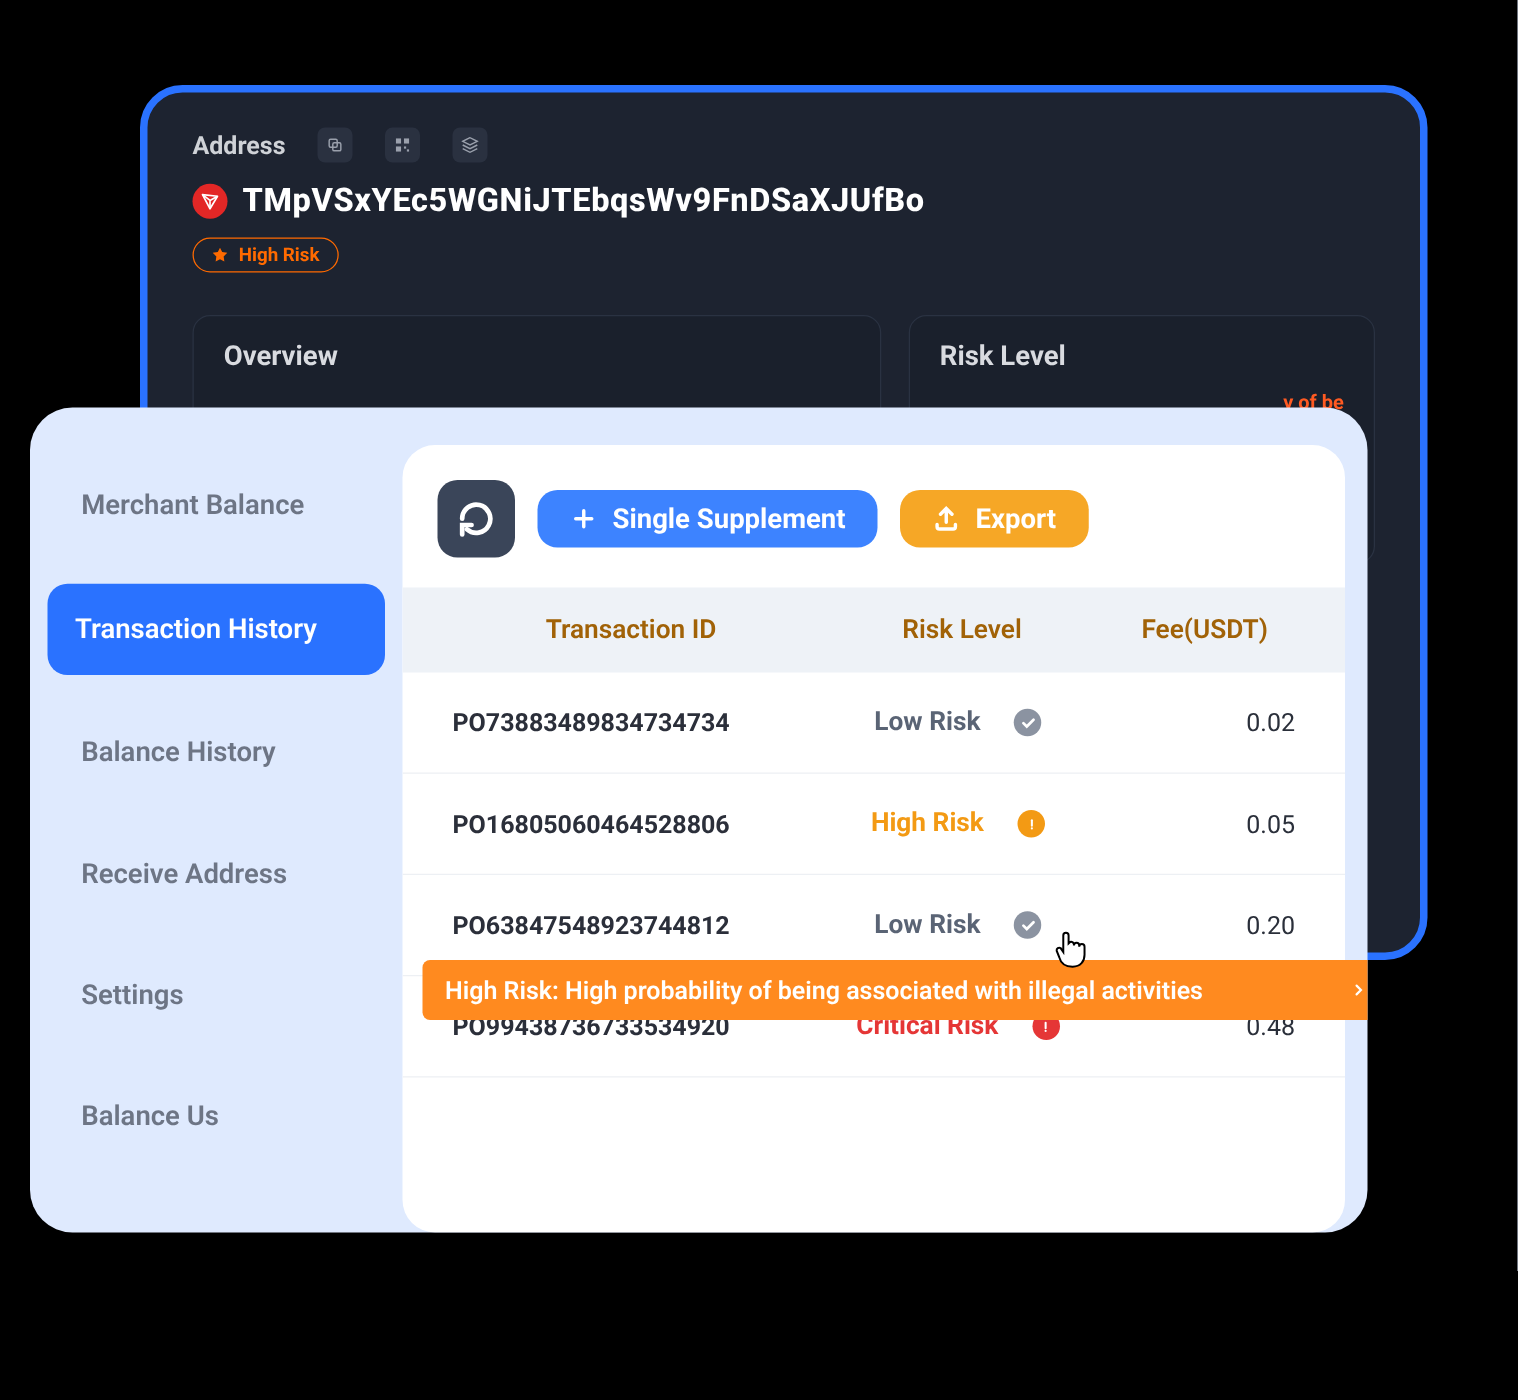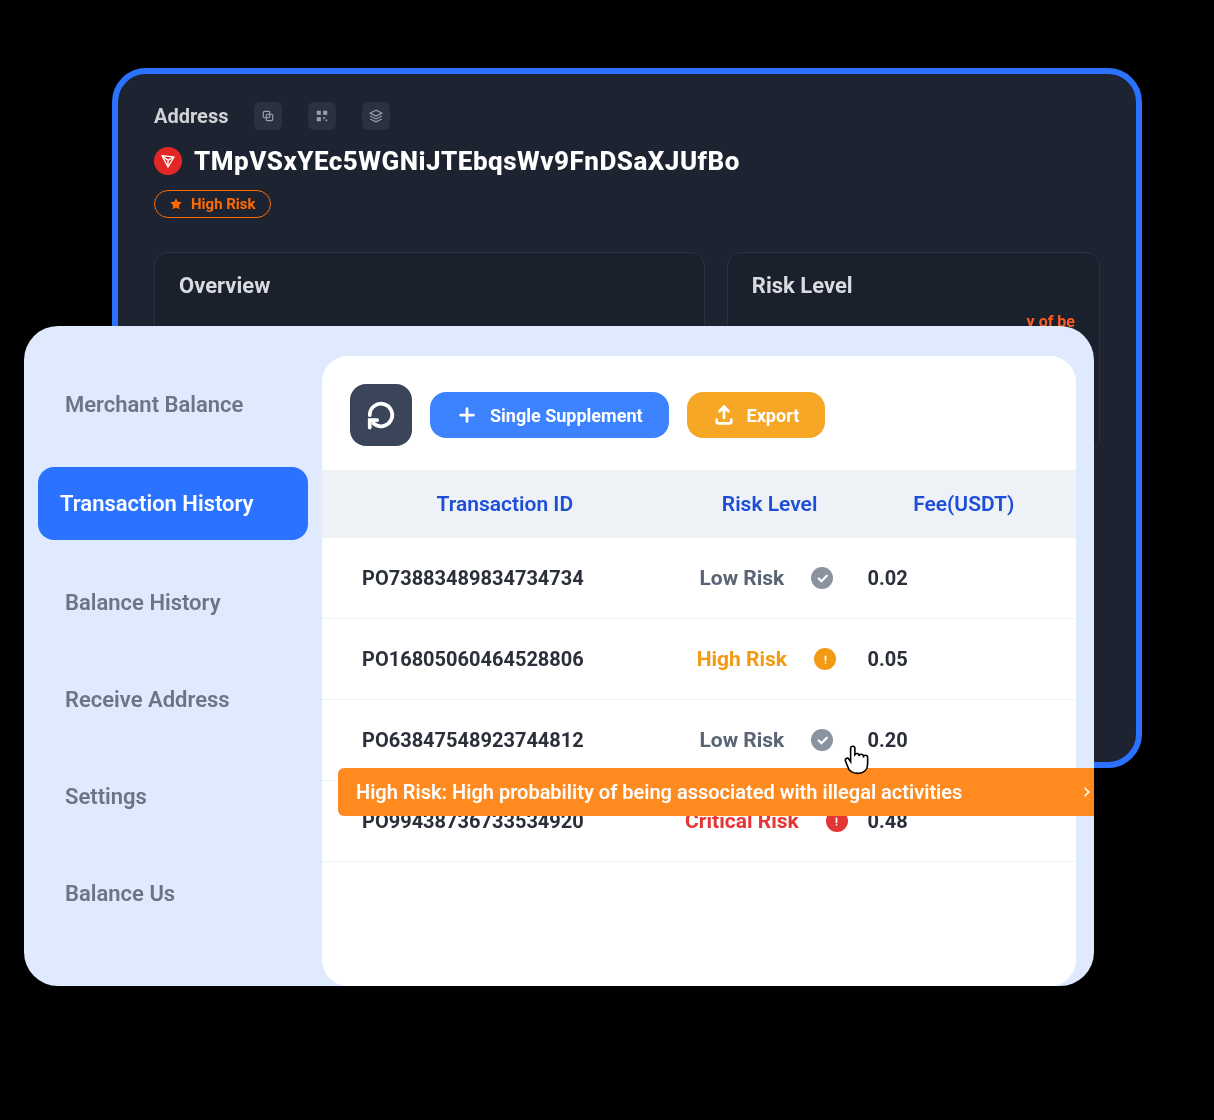--- a/index.html
+++ b/index.html
@@ -119,53 +119,53 @@
       width: 62px; height: 62px; border-radius: 16px;
       background: #3a4559; color: #fff;
       display: flex; align-items: center; justify-content: center;
       cursor: pointer;
     }
     .btn-refresh svg { width: 30px; height: 30px; }
     .btn-primary, .btn-warn {
       height: 46px; border-radius: 16px;
       display: flex; align-items: center;
       padding: 0 26px; gap: 12px;
-      font-size: 18px; font-weight: 700;
+      font-size: 22px; font-weight: 700;
       cursor: pointer;
     }
     .btn-primary { background: #3d83ff; color: #fff; }
     .btn-warn { background: #f6a726; color: #fff; }
     .btn-primary svg, .btn-warn svg { width: 22px; height: 22px; }
 
     .table { width: 100%; }
     .thead, .trow {
       display: grid;
       grid-template-columns: 1.35fr 0.9fr 0.75fr;
       align-items: center;
     }
     .thead {
       background: #eef2f7;
-      color: #1d4ed8;
+      color: #a16207;
       font-size: 21px;
       font-weight: 600;
       padding: 22px 24px;
     }
     .thead .th:nth-child(1){ text-align: center; }
     .thead .th:nth-child(2){ text-align: center; }
     .thead .th:nth-child(3){ text-align: center; }
     .trow {
       padding: 28px 40px;
       border-bottom: 1px solid #edf0f4;
       font-size: 20px;
       font-weight: 700;
       color: #2a2f3a;
     }
     .trow .td-id { color: #2b2f3a; }
     .trow .td-risk { display: flex; align-items: center; justify-content: center; gap: 27px; font-size: 21px; }
-    .trow .td-fee { text-align: left; font-weight: 700; }
+    .trow .td-fee { text-align: right; font-weight: 400; }
     .risk-low { color: #5a6475; }
     .risk-low .badge { background: #8b93a1; }
     .risk-high { color: #f39a14; }
     .risk-high .badge { background: #f39a14; }
     .risk-critical { color: #e53636; }
     .risk-critical .badge { background: #e53636; }
     .badge {
       width: 22px; height: 22px; border-radius: 50%;
       display: inline-flex; align-items: center; justify-content: center;
       color: #fff;

